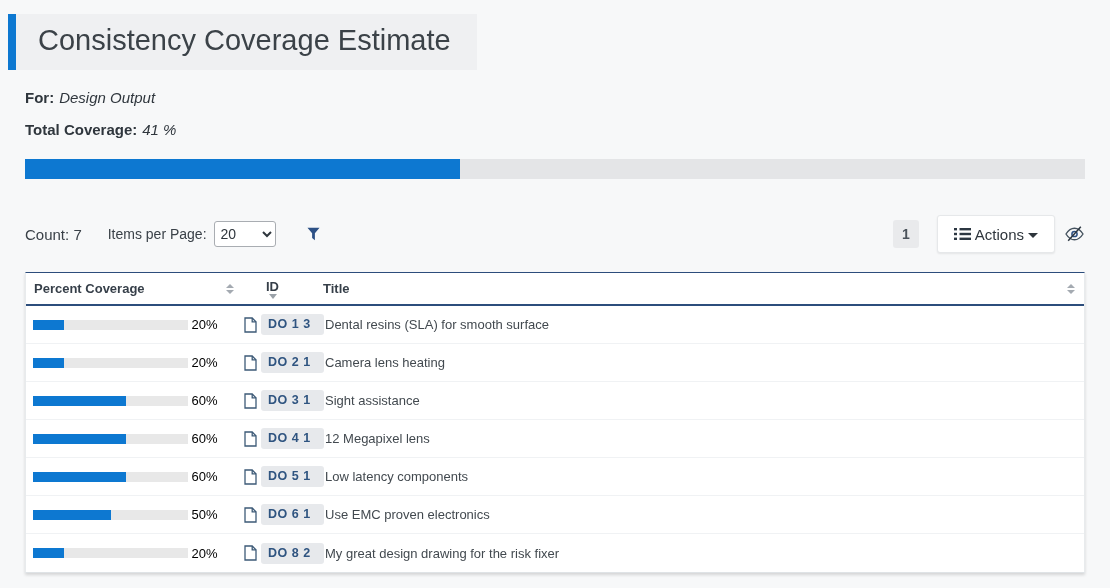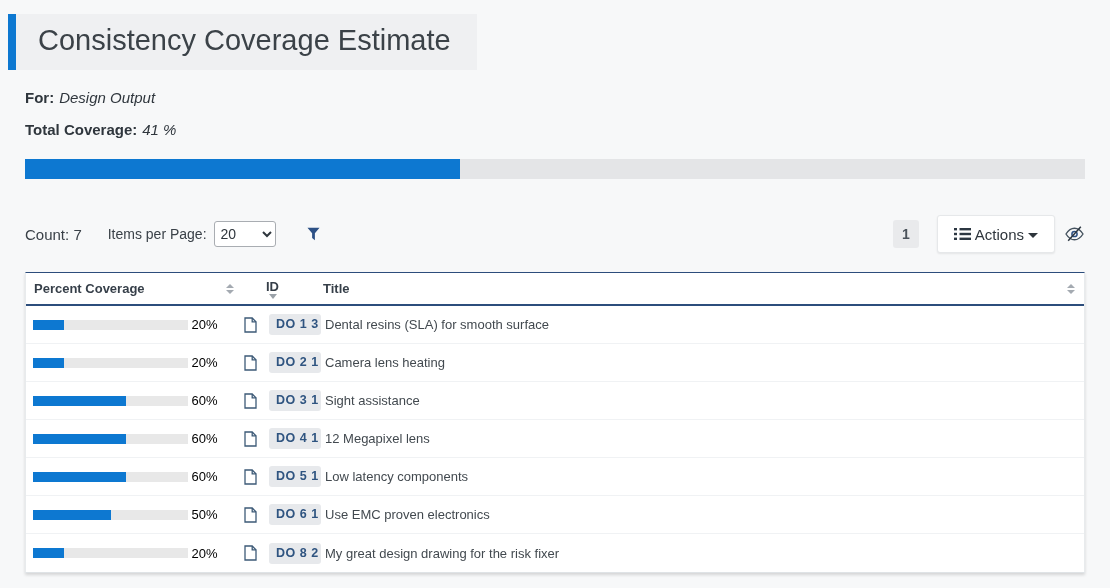--- a/index.html
+++ b/index.html
@@ -87,22 +87,22 @@
     border-bottom: 1px solid #f0f2f4; font-size: 13px; color: #454c52;
     background: #fff; cursor: pointer;
   }
   .trow:last-child { border-bottom: none; }
   .td-pc { width: 208px; padding-left: 7px; display: flex; align-items: center; }
   .mini-track { width: 155px; height: 10px; background: #e8e8e8; }
   .mini-fill { height: 100%; background: #0d78d1; }
   .pct-label { flex: 1; text-align: center; padding-right: 13px; color: #000000; }
   .td-id { width: 85px; display: flex; align-items: center; padding-left: 10px; }
   .id-badge {
-    margin-left: 12px; background: #e7e9ec; border-radius: 3px;
-    padding: 3px 2px 4px 7px; font-size: 12.5px; font-weight: bold;
+    margin-left: 4px; background: #e7e9ec; border-radius: 3px;
+    padding: 3px 13px 4px 7px; font-size: 12.5px; font-weight: bold;
     color: #2f5480; letter-spacing: 0.5px; white-space: nowrap;
   }
   .td-title { flex: 1; padding-left: 6px; color: #42494f; }
 
   svg { display: block; }
 </style>
 </head>
 <body>
 
 

